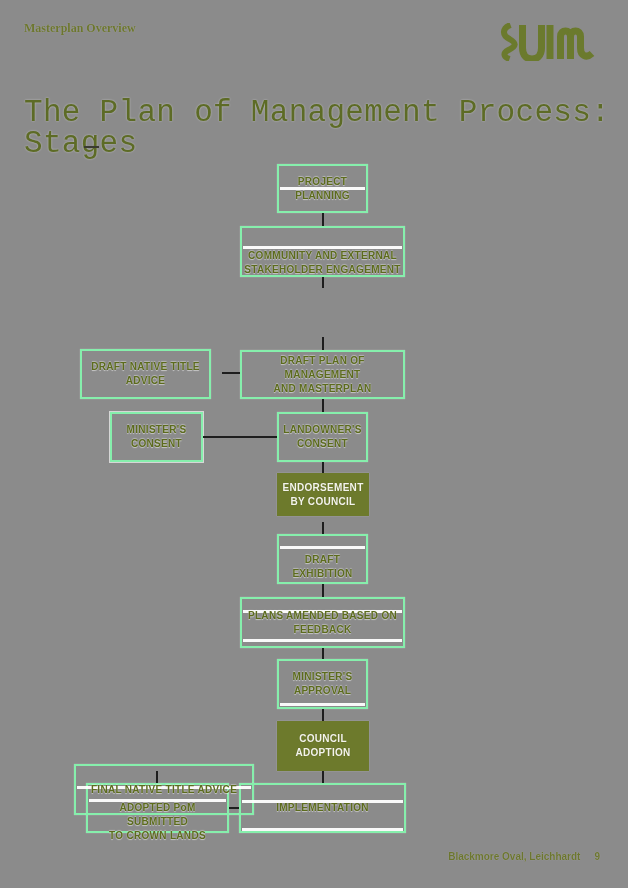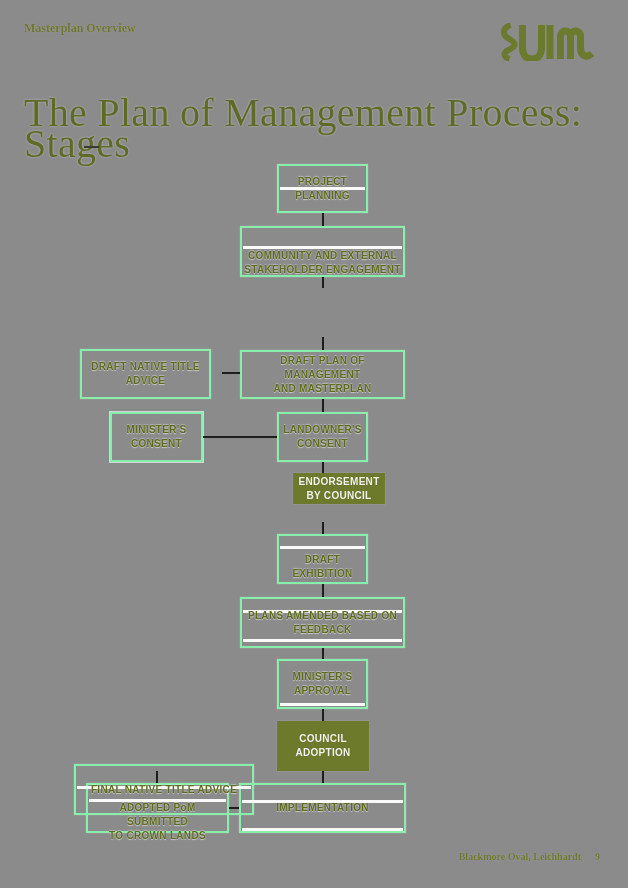--- a/index.html
+++ b/index.html
@@ -23,23 +23,23 @@
     font-size: 12px;
     color: #6c762f;
     text-shadow: 0 0 1px rgba(255,255,255,.35);
   }
 
   .logo { position: absolute; left: 497px; top: 23px; width: 104px; height: 38px; }
 
   .page-title {
     position: absolute;
     left: 24px; top: 97px;
-    font-family: Liberation Serif, serif;
+    font-family: Liberation Mono, monospace;
     font-weight: 500;
-    font-size: 40px;
+    font-size: 31px;
     line-height: 31px;
     letter-spacing: .3px;
     color: #5d6b26;
     text-shadow: 0 0 2px rgba(255,255,255,.5);
   }
 
   .artifact-dash {
     position: absolute;
     left: 84px; top: 146px;
     width: 15px; height: 2px;
@@ -84,21 +84,21 @@
   .conn { position: absolute; background: #1e1e1e; }
   .conn.v { width: 2px; }
   .conn.h { height: 2px; }
 
   .footer {
     position: absolute;
     top: 851px; right: 28px;
     display: flex;
     align-items: baseline;
     gap: 14px;
-    font-family: Liberation Serif, serif;
+    font-family: Liberation Sans, sans-serif;
     font-weight: bold;
     font-size: 10px;
     color: #6c762f;
     text-shadow: 0 0 1px rgba(255,255,255,.35);
   }
 </style>
 </head>
 <body>
 
 <div class="page">
@@ -147,21 +147,21 @@
   <div class="node white-edge" style="left:110px;top:412px;width:93px;height:50px">
     <span class="nlabel">MINISTER'S
 CONSENT</span>
   </div>
 
   <div class="node" style="left:277px;top:412px;width:91px;height:50px">
     <span class="nlabel">LANDOWNER'S
 CONSENT</span>
   </div>
 
-  <div class="node filled" style="left:293px;top:473px;width:92px;height:31px">
+  <div class="node filled" style="left:277px;top:473px;width:92px;height:43px">
     <span class="nlabel">ENDORSEMENT
 BY COUNCIL</span>
   </div>
 
   <div class="node top-align" style="left:277px;top:534px;width:91px;height:50px;padding-top:17px">
     <i class="wline" style="top:10px"></i>
     <span class="nlabel">DRAFT
 EXHIBITION</span>
   </div>
 

